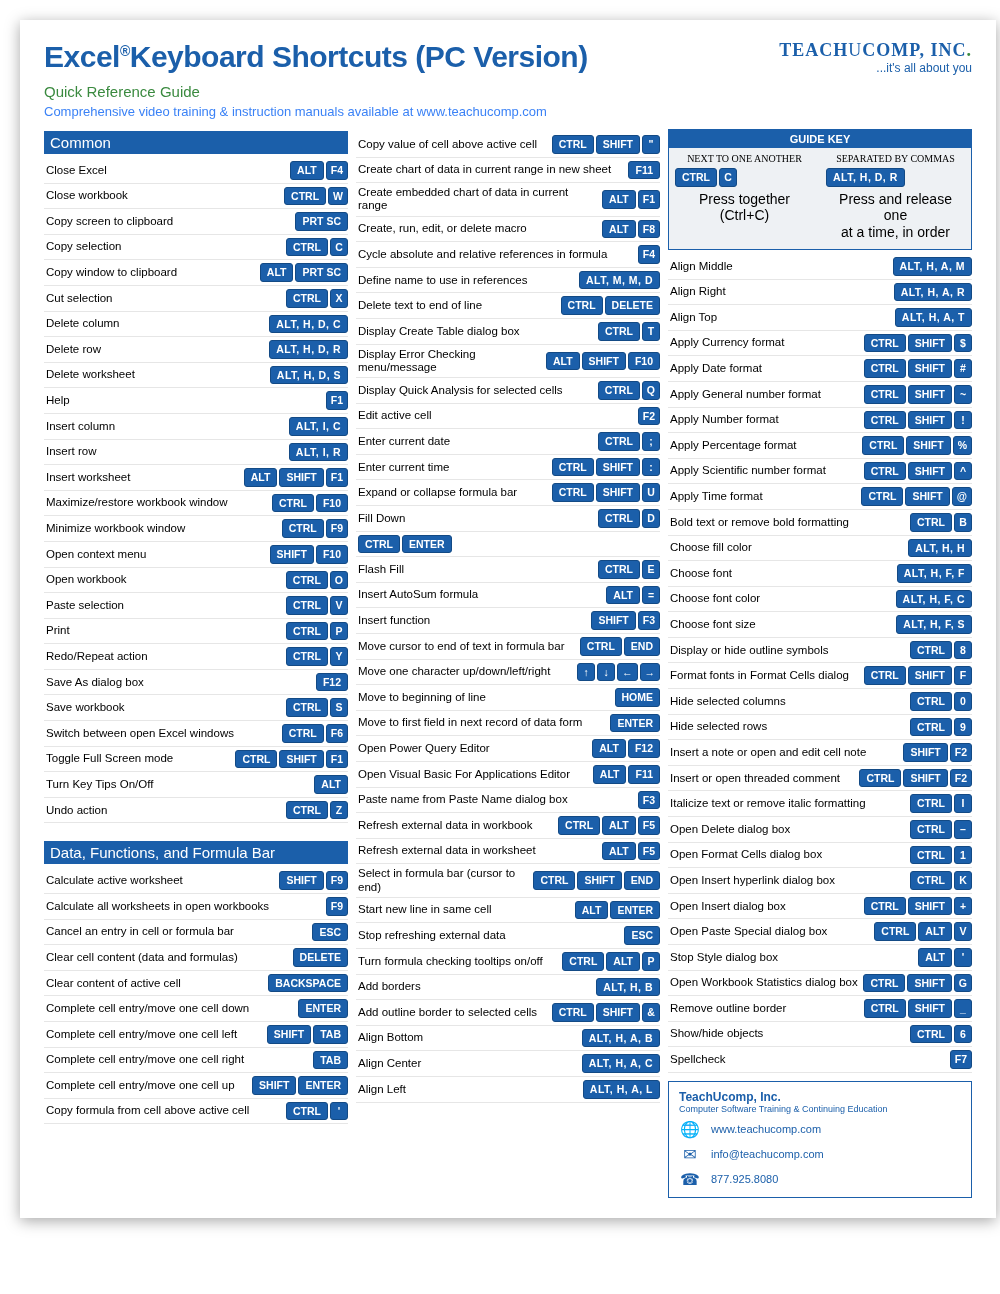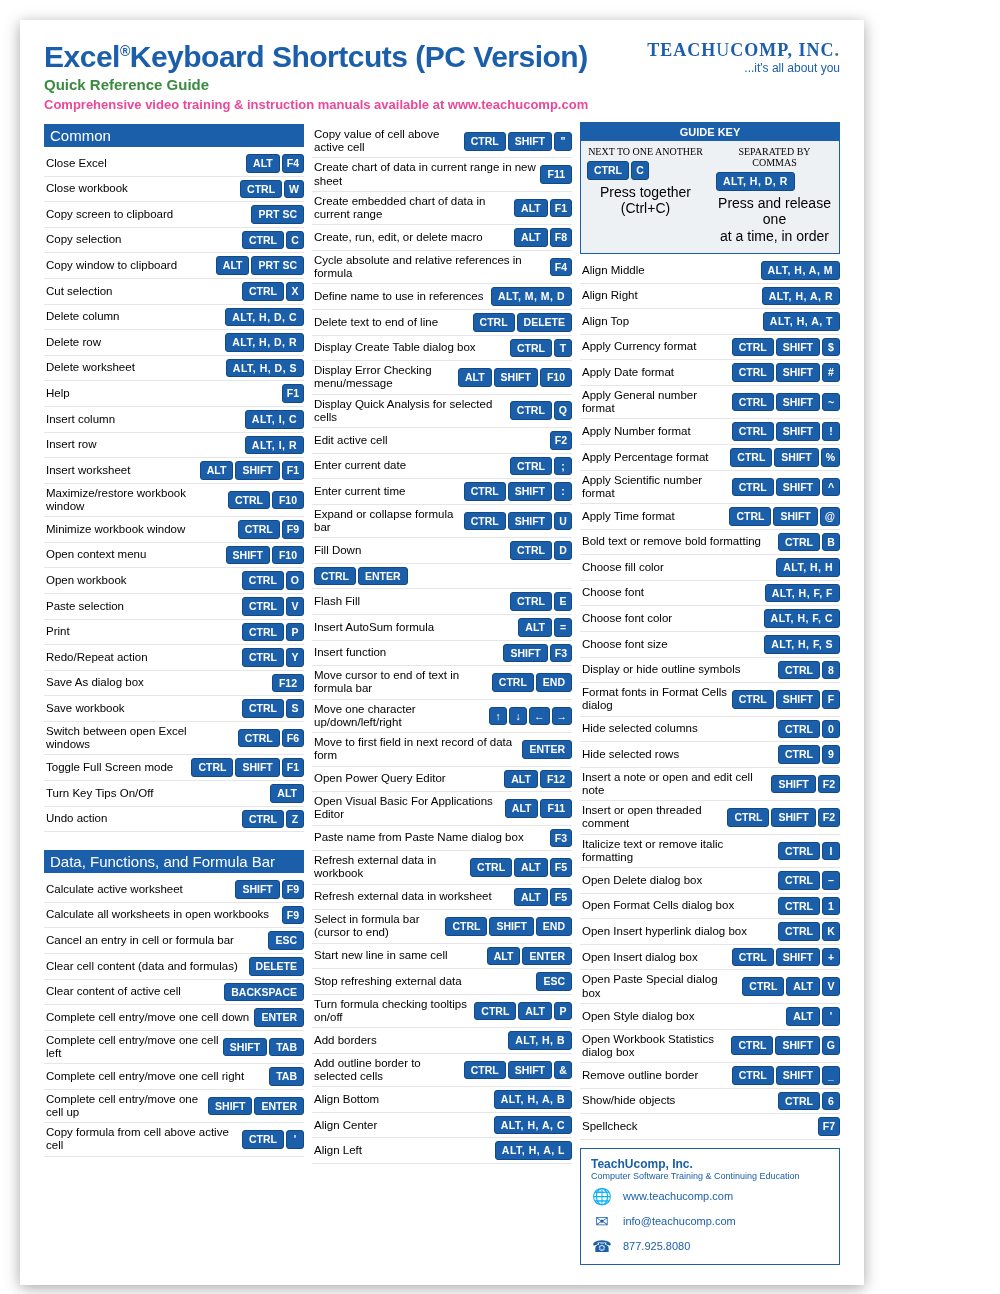--- a/index.html
+++ b/index.html
@@ -3,39 +3,39 @@
 <meta charset="utf-8">
 <style>
   * { box-sizing: border-box; margin: 0; padding: 0; }
   body {
     font-family: "Segoe UI", Arial, sans-serif;
     background: #fff;
     padding: 20px;
     width: 1000px;
   }
   .page {
-    width: 844px;
+    width: 976px;
     background: #fff;
     box-shadow: 0 3px 14px rgba(0,0,0,0.35);
     padding: 20px 24px 20px 24px;
     position: relative;
   }
   
   .hdr { display: flex; justify-content: space-between; align-items: flex-start; }
   .title-block { flex: 1; }
   .title {
     color: #1b5faa;
     font-size: 30px;
     font-weight: 700;
     letter-spacing: -0.5px;
   }
   .title .reg { font-size: 14px; vertical-align: super; }
   .title .ver { color: #1b5faa; font-weight: 600; }
-  .subtitle { color: #3a8a3f; font-weight: 700; font-size: 15px; margin-top: 2px; }
-  .training-line { color: #ec4899; font-weight: 700; font-size: 13px; margin-top: 4px; }
+  .subtitle { color: #3a8a3f; font-weight: 400; font-size: 15px; margin-top: 9px; }
+  .training-line { color: #3b82f6; font-weight: 400; font-size: 13px; margin-top: 4px; }
   .brand { text-align: right; }
   .brand-name { color: #1b5faa; font-weight: 700; font-size: 18px; letter-spacing: 1px; font-family: Georgia, serif;}
   .brand-name .light { font-weight: 400; }
   .brand-tag { color: #1b5faa; font-size: 12px; }
   
   .guide-key {
     border: 1px solid #1b5faa;
     background: #eef1f4;
     font-size: 11px;
     margin-top: 4px;
@@ -503,20 +503,26 @@
           <div class="row">
             <span class="lbl">Move one character up/down/left/right</span>
             <span class="keys">
               <span class="key">↑</span>
               <span class="key">↓</span>
               <span class="key">←</span>
               <span class="key">→</span>
             </span>
           </div>
           <div class="row">
+            <span class="lbl">Move to beginning of line</span>
+            <span class="keys">
+              <span class="key wide">HOME</span>
+            </span>
+          </div>
+          <div class="row">
             <span class="lbl">Move to first field in next record of data form</span>
             <span class="keys">
               <span class="key wide">ENTER</span>
             </span>
           </div>
           <div class="row">
             <span class="lbl">Open Power Query Editor</span>
             <span class="keys">
               <span class="key wide">ALT</span>
               <span class="key wide">F12</span>
@@ -830,21 +836,21 @@
           </div>
           <div class="row">
             <span class="lbl">Open Paste Special dialog box</span>
             <span class="keys">
               <span class="key wide">CTRL</span>
               <span class="key wide">ALT</span>
               <span class="key">V</span>
             </span>
           </div>
           <div class="row">
-            <span class="lbl">Open Style dialog box</span>
+            <span class="lbl">Stop Style dialog box</span>
             <span class="keys">
               <span class="key wide">ALT</span>
               <span class="key">'</span>
             </span>
           </div>
           <div class="row">
             <span class="lbl">Open Workbook Statistics dialog box</span>
             <span class="keys">
               <span class="key wide">CTRL</span>
               <span class="key wide">SHIFT</span>

